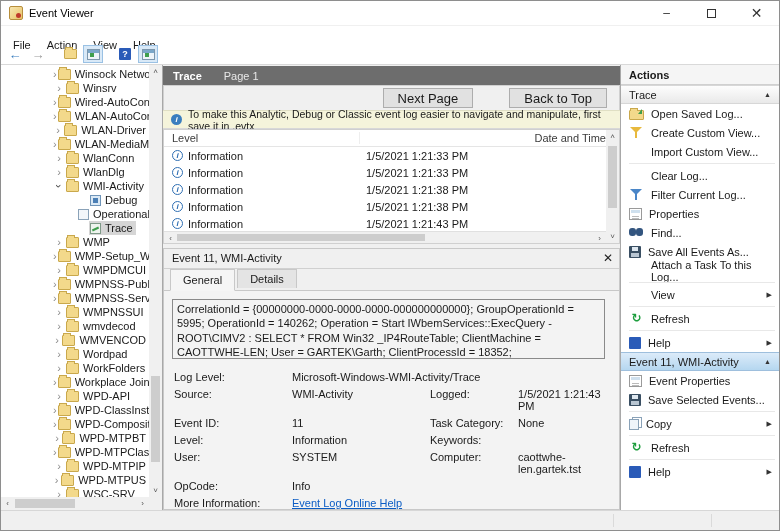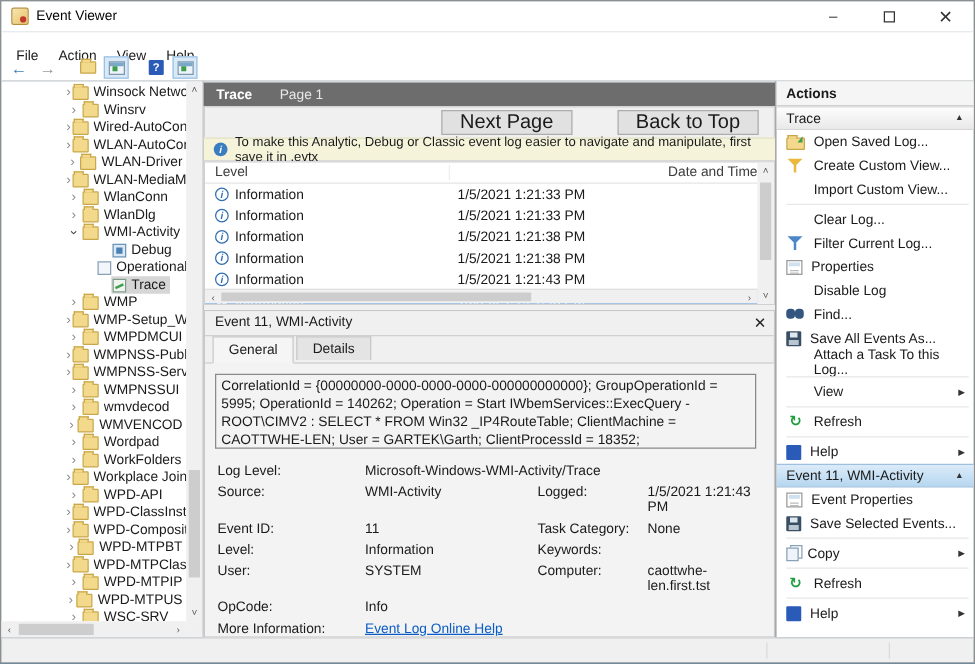--- a/index.html
+++ b/index.html
@@ -1,18 +1,18 @@
 <!DOCTYPE html>
 <html><head>
 <meta charset="utf-8">
 <style>
   * { margin:0; padding:0; box-sizing:border-box; }
   html,body { width:780px; height:531px; overflow:hidden;
     font-family:"Liberation Sans","DejaVu Sans",sans-serif; font-size:11px; color:#1a1a1a; }
-  .window { position:relative; width:780px; height:531px; background:#0c4a6e; border:1px solid #8e8e8e; }
+  .window { position:relative; width:780px; height:531px; background:#14b8a6; border:1px solid #8e8e8e; }
 
   
   .titlebar { height:24px; display:flex; align-items:center; padding-left:8px; background:#fff; }
   .app-icon { width:14px; height:14px; margin-right:6px; position:relative;
     background:linear-gradient(135deg,#f7e6b0 0%,#e8c268 100%); border:1px solid #b78e3c; border-radius:2px; }
   .app-icon::after { content:""; position:absolute; right:1px; bottom:1px; width:5px; height:5px; border-radius:50%; background:#c0392b; }
   .title-text { font-size:11px; color:#000; }
   .win-controls { margin-left:auto; display:flex; height:24px; }
   .win-btn { width:45px; display:flex; align-items:center; justify-content:center; color:#333; font-size:12px; }
   .win-btn .maxbox { width:9px; height:9px; border:1px solid #333; display:inline-block; }
@@ -66,21 +66,21 @@
   .sb-arrow { position:absolute; width:13px; height:13px; color:#555; font-size:8px; display:flex; align-items:center; justify-content:center; }
   .sb-thumb { position:absolute; background:#cdcdcd; }
   .sb-corner { position:absolute; right:0; bottom:0; width:13px; height:13px; background:#f0f0f0; }
 
   
   .center-panel { position:relative; width:458px; border-right:1px solid #a8a8a8; background:#f0f0f0; display:flex; flex-direction:column; }
   .page-header { height:20px; background:#6d6d6d; color:#fff; display:flex; align-items:center; padding-left:10px; gap:22px; margin-top:1px; }
   .page-header .ph-title { font-weight:bold; }
   .page-header .ph-page { color:#e8e8e8; }
   .btn-row { height:26px; background:#f0f0f0; display:flex; align-items:center; justify-content:flex-end; gap:36px; padding-right:12px; border:1px solid #d0d0d0; border-bottom:none; }
-  .btn { height:20px; padding:0 14px; background:#e1e1e1; border:1px solid #adadad; font-size:16px;
+  .btn { height:20px; padding:0 14px; background:#e1e1e1; border:1px solid #adadad; font-size:13px;
     display:inline-flex; align-items:center; color:#1a1a1a; }
   .notice { height:19px; background:#f5f4db; border-top:1px solid #e0dfc4; border-bottom:1px solid #d8d8d8;
     display:flex; align-items:center; gap:6px; padding-left:8px; font-size:10.5px; color:#1a1a1a; }
   .info-ic { width:11px; height:11px; border-radius:50%; background:#3a7ebf; color:#fff; font-size:8px; font-style:italic; font-weight:bold;
     display:inline-flex; align-items:center; justify-content:center; flex:0 0 auto; }
 
   .event-list { position:relative; height:120px; background:#fff; border:1px solid #d0d0d0; overflow:hidden; }
   .list-inner { position:absolute; top:0; left:0; right:13px; bottom:0; overflow:hidden; }
   .list-header { height:17px; display:flex; align-items:center; border-bottom:1px solid #e5e5e5; color:#3c3c3c; }
   .col-level { width:196px; padding-left:8px; border-right:1px solid #eee; }
@@ -579,21 +579,21 @@
             <span class="f-value">None</span>
 
             <span class="f-label">Level:</span>
             <span class="f-value">Information</span>
             <span class="f-label">Keywords:</span>
             <span class="f-value"></span>
 
             <span class="f-label">User:</span>
             <span class="f-value">SYSTEM</span>
             <span class="f-label">Computer:</span>
-            <span class="f-value">caottwhe-len.first.tst</span>
+            <span class="f-value">caottwhe-len.gartek.tst</span>
 
             <span class="f-label">OpCode:</span>
             <span class="f-value span3">Info</span>
 
             <span class="f-label">More Information:</span>
             <span class="f-value span3"><a class="link">Event Log Online Help</a></span>
           </div>
         </div>
       </div>
     </div>
@@ -635,24 +635,20 @@
           <div class="action-row normal">
             <span class="aicon ic-funnel-blue"></span>
             <span class="alabel">Filter Current Log...</span>
           </div>
 
           <div class="action-row normal">
             <span class="aicon ic-properties"></span>
             <span class="alabel">Properties</span>
           </div>
 
-          <div class="action-row normal">
-            <span class="aicon ic-none"></span>
-            <span class="alabel">Disable Log</span>
-          </div>
 
           <div class="action-row normal">
             <span class="aicon ic-find"></span>
             <span class="alabel">Find...</span>
           </div>
 
           <div class="action-row normal">
             <span class="aicon ic-save"></span>
             <span class="alabel">Save All Events As...</span>
           </div>

